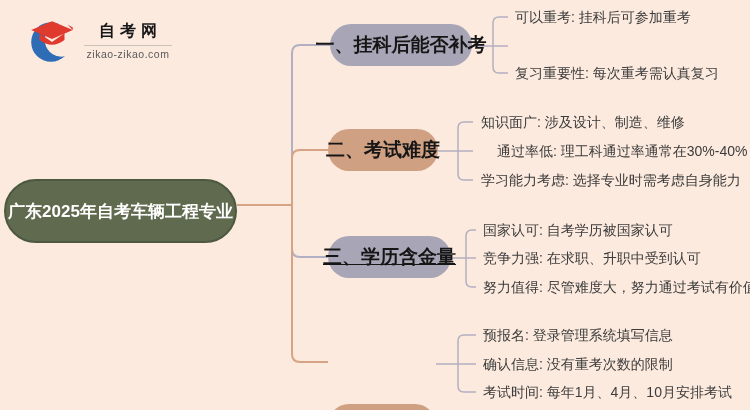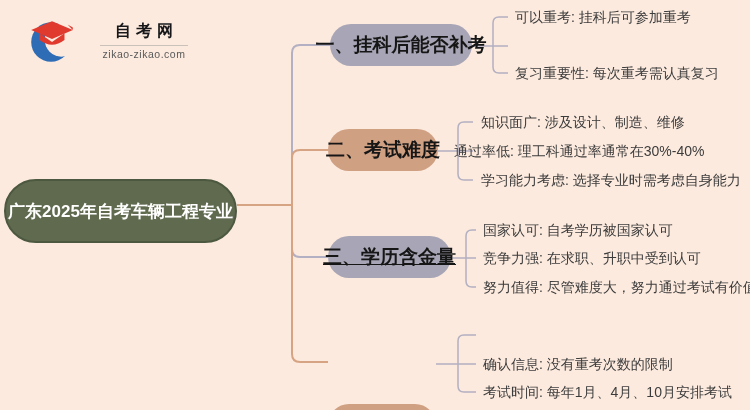--- a/index.html
+++ b/index.html
@@ -7,21 +7,21 @@
     width:750px;height:410px;overflow:hidden;
     font-family:"Liberation Sans","DejaVu Sans",sans-serif;
     background:#fceade;
   }
   .stage{position:relative;width:750px;height:410px;background:#fceade;}
   .links{position:absolute;left:0;top:0;width:750px;height:410px;}
 
   
   .logo{position:absolute;left:26px;top:14px;display:flex;align-items:center;}
   .logo-icon{width:52px;height:52px;}
-  .logo-text{margin-left:20px;width:92px;text-align:center;}
+  .logo-text{margin-left:4px;width:92px;text-align:center;}
   .logo-title{font-size:16px;font-weight:bold;color:#17171a;letter-spacing:5px;padding-left:5px;}
   .logo-sep{height:1px;background:#c9c2bb;margin:3px 2px 2px 2px;}
   .logo-domain{font-size:10.5px;color:#5a5a5a;letter-spacing:0.5px;}
 
   
   .node{
     position:absolute;border-radius:999px;display:flex;align-items:center;justify-content:center;
     white-space:nowrap;font-weight:bold;box-sizing:border-box;
   }
   .root{
@@ -85,23 +85,24 @@
 
   <div class="node branch lav b1">一、挂科后能否补考</div>
   <div class="node branch tan b2">二、考试难度</div>
   <div class="node branch lav b3">三、学历含金量</div>
   <div class="node branch tan b4">四、报名流程</div>
 
   <div class="leaf" style="left:515px;top:7px">可以重考: 挂科后可参加重考</div>
   <div class="leaf" style="left:515px;top:63px">复习重要性: 每次重考需认真复习</div>
 
   <div class="leaf" style="left:481px;top:112px">知识面广: 涉及设计、制造、维修</div>
-  <div class="leaf" style="left:454px;top:141px">通过率低: 理工科通过率通常在30%-40%</div>
+  <div class="leaf" style="left:497px;top:141px">通过率低: 理工科通过率通常在30%-40%</div>
   <div class="leaf" style="left:483px;top:220px">国家认可: 自考学历被国家认可</div>
 
   <div class="leaf" style="left:481px;top:170px">学习能力考虑: 选择专业时需考虑自身能力</div>
   <div class="leaf" style="left:483px;top:248px">竞争力强: 在求职、升职中受到认可</div>
   <div class="leaf" style="left:483px;top:277px">努力值得: 尽管难度大，努力通过考试有价值</div>
 
+  <div class="leaf" style="left:483px;top:325px">预报名: 登录管理系统填写信息</div>
   <div class="leaf" style="left:483px;top:354px">确认信息: 没有重考次数的限制</div>
   <div class="leaf" style="left:483px;top:382px">考试时间: 每年1月、4月、10月安排考试</div>
 
 </div>
 
 </body></html>

